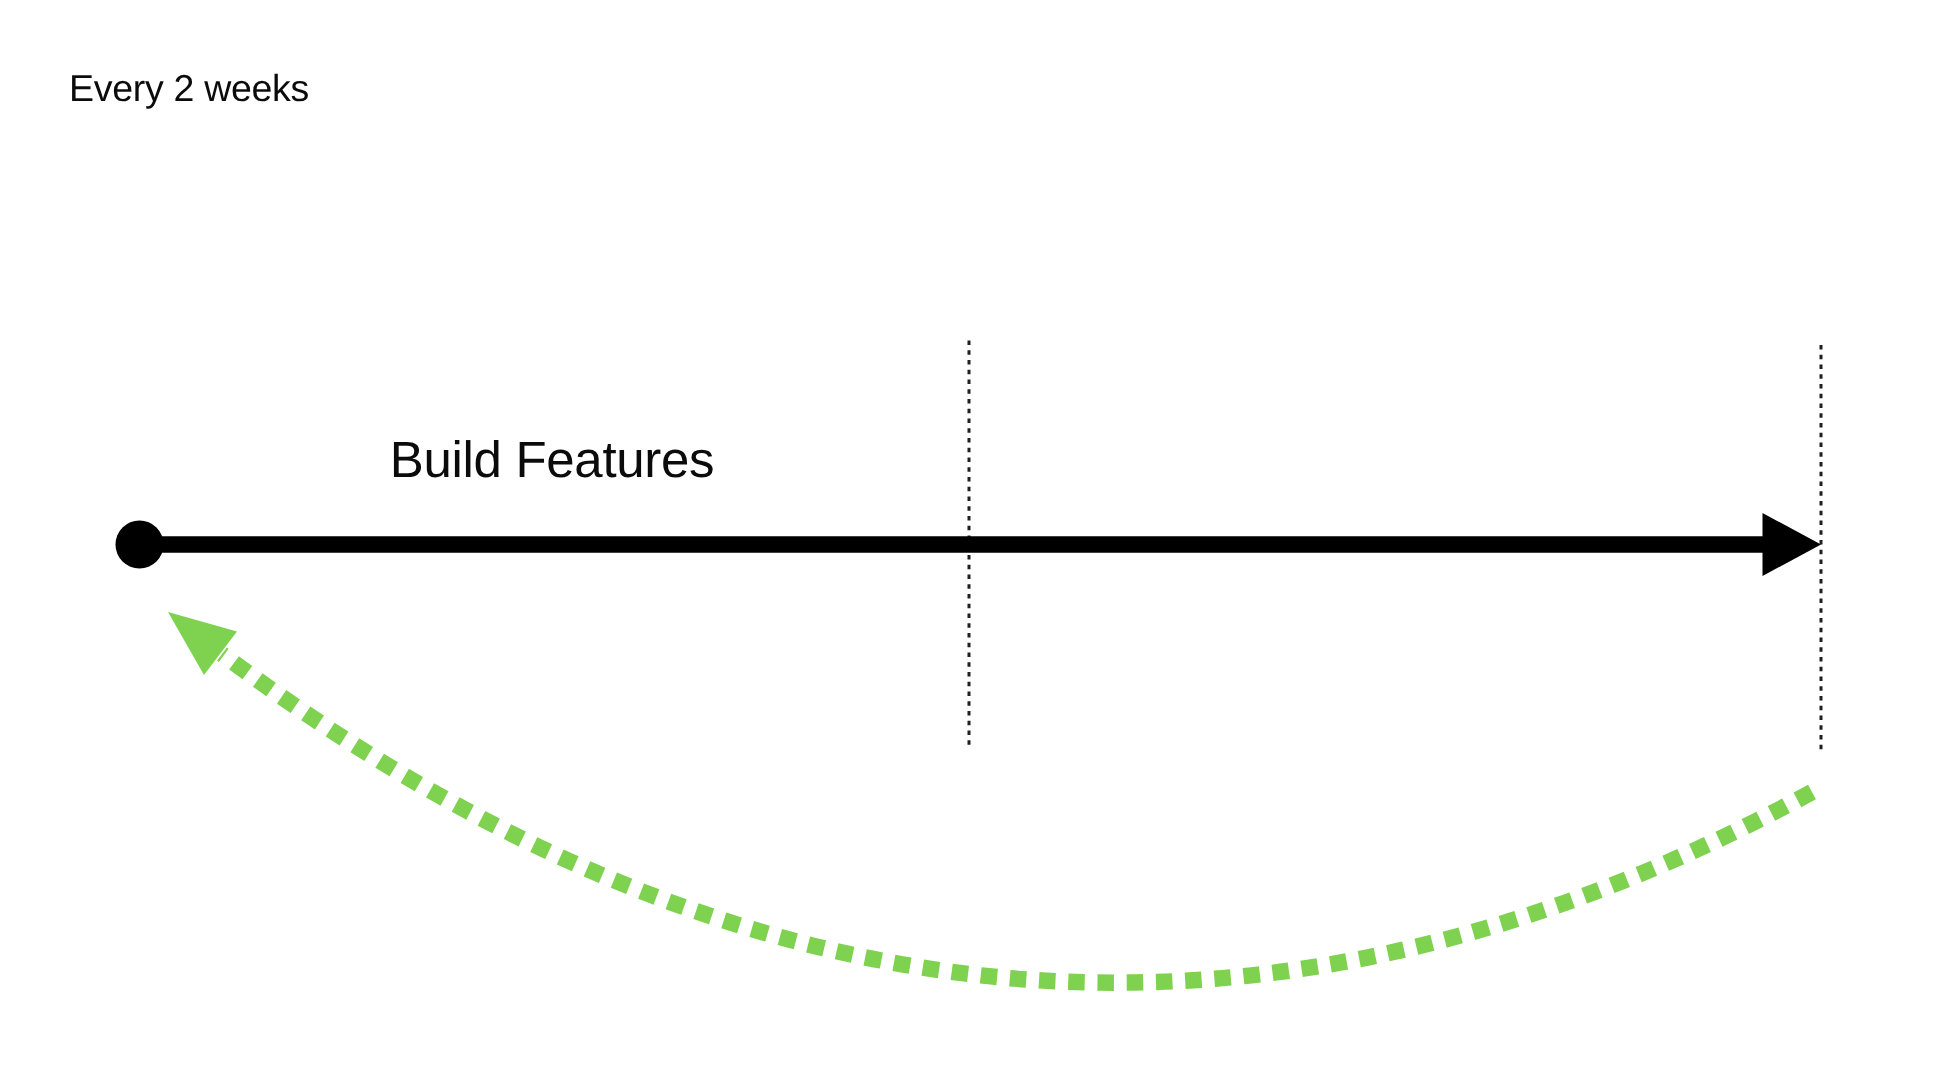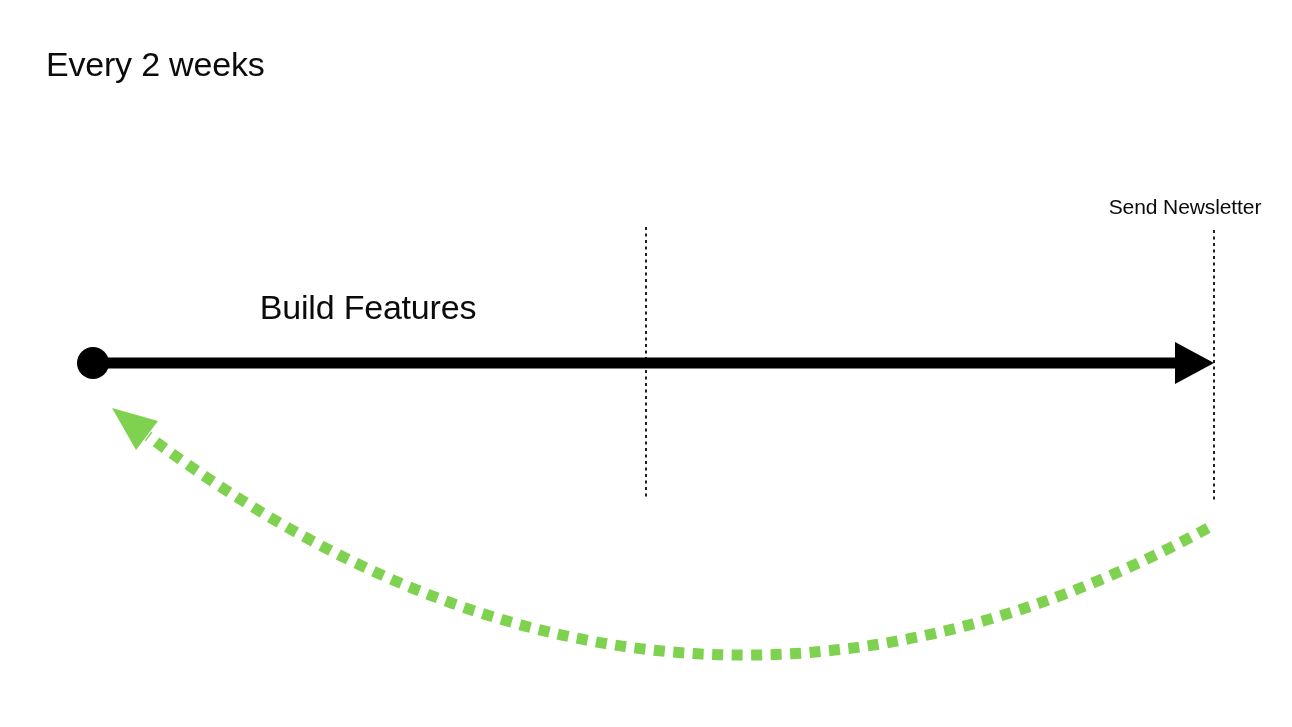--- a/index.html
+++ b/index.html
@@ -24,21 +24,21 @@
   }
   .label {
     position: absolute;
     color: #0b0b0b;
     white-space: nowrap;
     line-height: 1.2;
   }
   .title {
     left: 46px;
     top: 44px;
-    font-size: 34px;
+    font-size: 25px;
     font-weight: 500;
     letter-spacing: -0.2px;
   }
   .phase-label {
     top: 287px;
     font-size: 34px;
     font-weight: 500;
     letter-spacing: -0.2px;
     transform: translateX(-50%);
   }
@@ -70,15 +70,14 @@
     <line x1="93" y1="363" x2="1180" y2="363" stroke-width="11" stroke="#000000"></line>
     <circle cx="93" cy="363" r="16" fill="#000000"></circle>
     <polygon points="1214,363 1175,342 1175,384" fill="#000000"></polygon>
   </svg>
 
   <div class="label title">Every 2 weeks</div>
 
   <div class="label phase-label build">Build Features</div>
 
 
-  <div class="label milestone-label">Send Newsletter</div>
 
 </div>
 
 </body></html>

